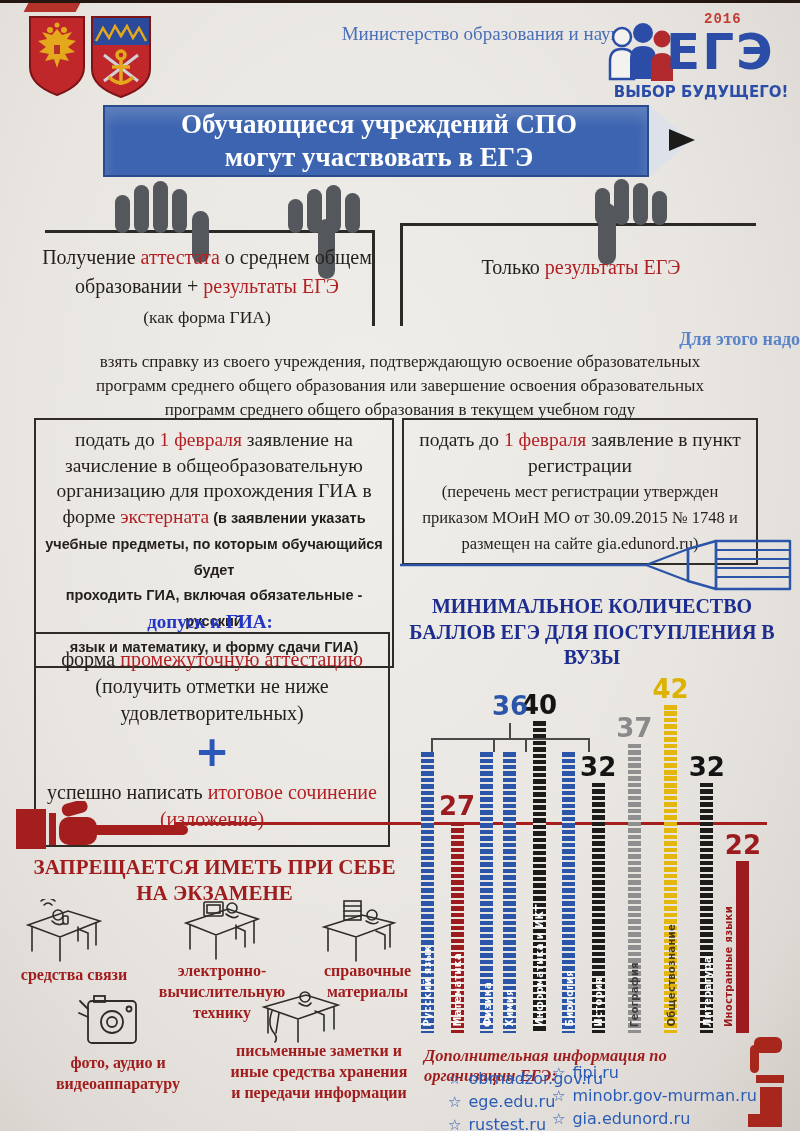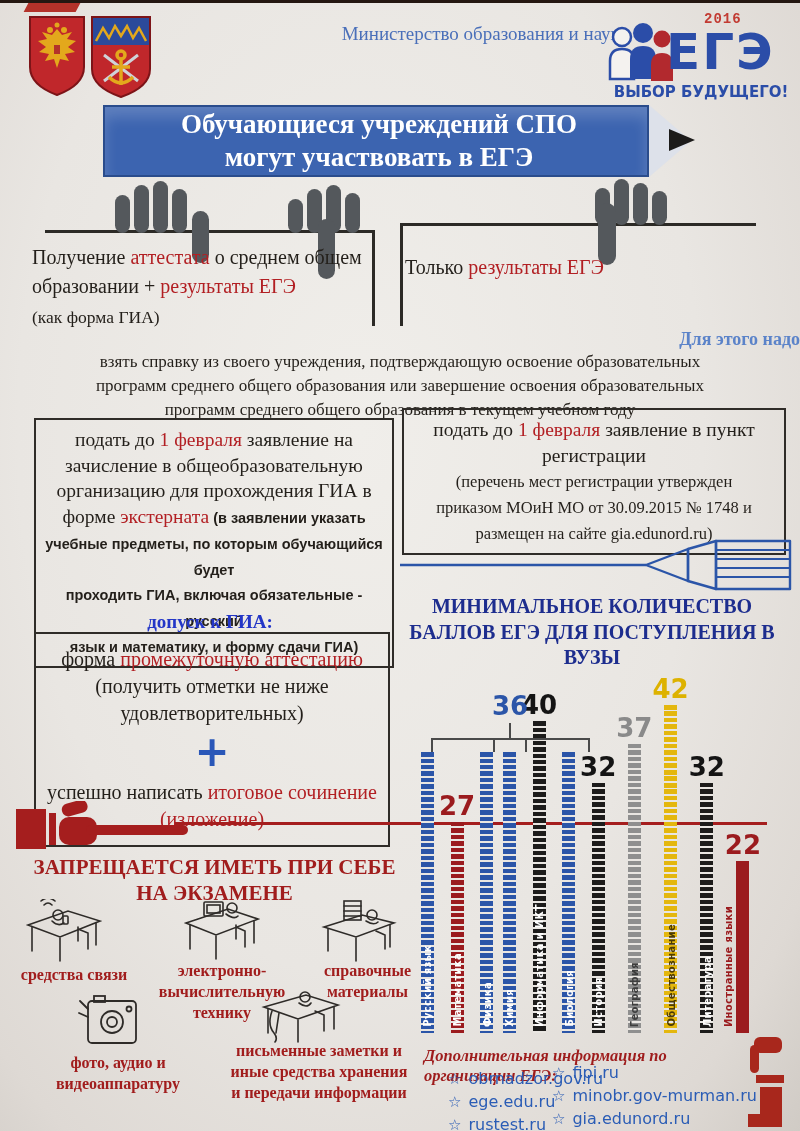--- a/index.html
+++ b/index.html
@@ -31,27 +31,27 @@
                  border-top:36px solid transparent;border-bottom:36px solid transparent;border-left:42px solid #dde1ea}
   .pencil-tip{position:absolute;left:566px;top:28px;width:0;height:0;
               border-top:11px solid transparent;border-bottom:11px solid transparent;border-left:26px solid #1c1b1a}
   .banner-text{position:absolute;left:26px;top:7px;width:500px;text-align:center;color:#fff;
                font-weight:bold;font-size:27px;line-height:1.24}
   
   .hline{background:#2c2a26;height:3px}
   .vline{background:#2c2a26;width:3px}
   .finger{position:absolute;background:#54585c;border-radius:9px;width:15px}
   
-  .path-text{text-align:left;font-size:20px;line-height:1.45}
+  .path-text{text-align:center;font-size:20px;line-height:1.45}
   .path-note{font-size:17.5px}
   .need-heading{left:0;top:326px;width:800px;text-align:right;font-weight:bold;font-size:18px;color:#5b83c9}
   .need-body{left:48px;top:347px;width:704px;text-align:center;font-size:17px;line-height:1.42}
   .box{border:2px solid #2f2c28;text-align:center}
   .box-left{left:34px;top:415px;width:350px;padding:7px 3px;font-size:19.5px;line-height:1.32}
-  .box-right{left:402px;top:405px;width:348px;padding:7px 16px;font-size:19.5px;line-height:1.32}
+  .box-right{left:402px;top:415px;width:348px;padding:7px 2px;font-size:19.5px;line-height:1.32}
   .admission-heading{left:30px;top:583px;width:360px;text-align:center;font-weight:bold;font-size:19px;
                      line-height:1.25;color:#2336c7}
   .admission-box{left:34px;top:629px;width:344px;padding:12px 4px;font-size:20px;line-height:1.35}
   .plus{font-family:"DejaVu Sans",sans-serif;font-weight:bold;font-size:42px;color:#2a57b8;line-height:.9;margin:6px 0 8px}
   .red-line{left:175px;top:819px;width:592px;height:3px;background:#a51e1e}
   .prohibit-heading{left:12px;top:851px;width:405px;text-align:center;font-weight:bold;font-size:21px;
                     line-height:1.25;color:#a11d1d}
   .item-label{text-align:center;font-weight:bold;font-size:16px;line-height:1.3;color:#a11d1d}
   
   .chart-title{left:398px;top:591px;width:388px;text-align:center;font-weight:bold;font-size:20px;

